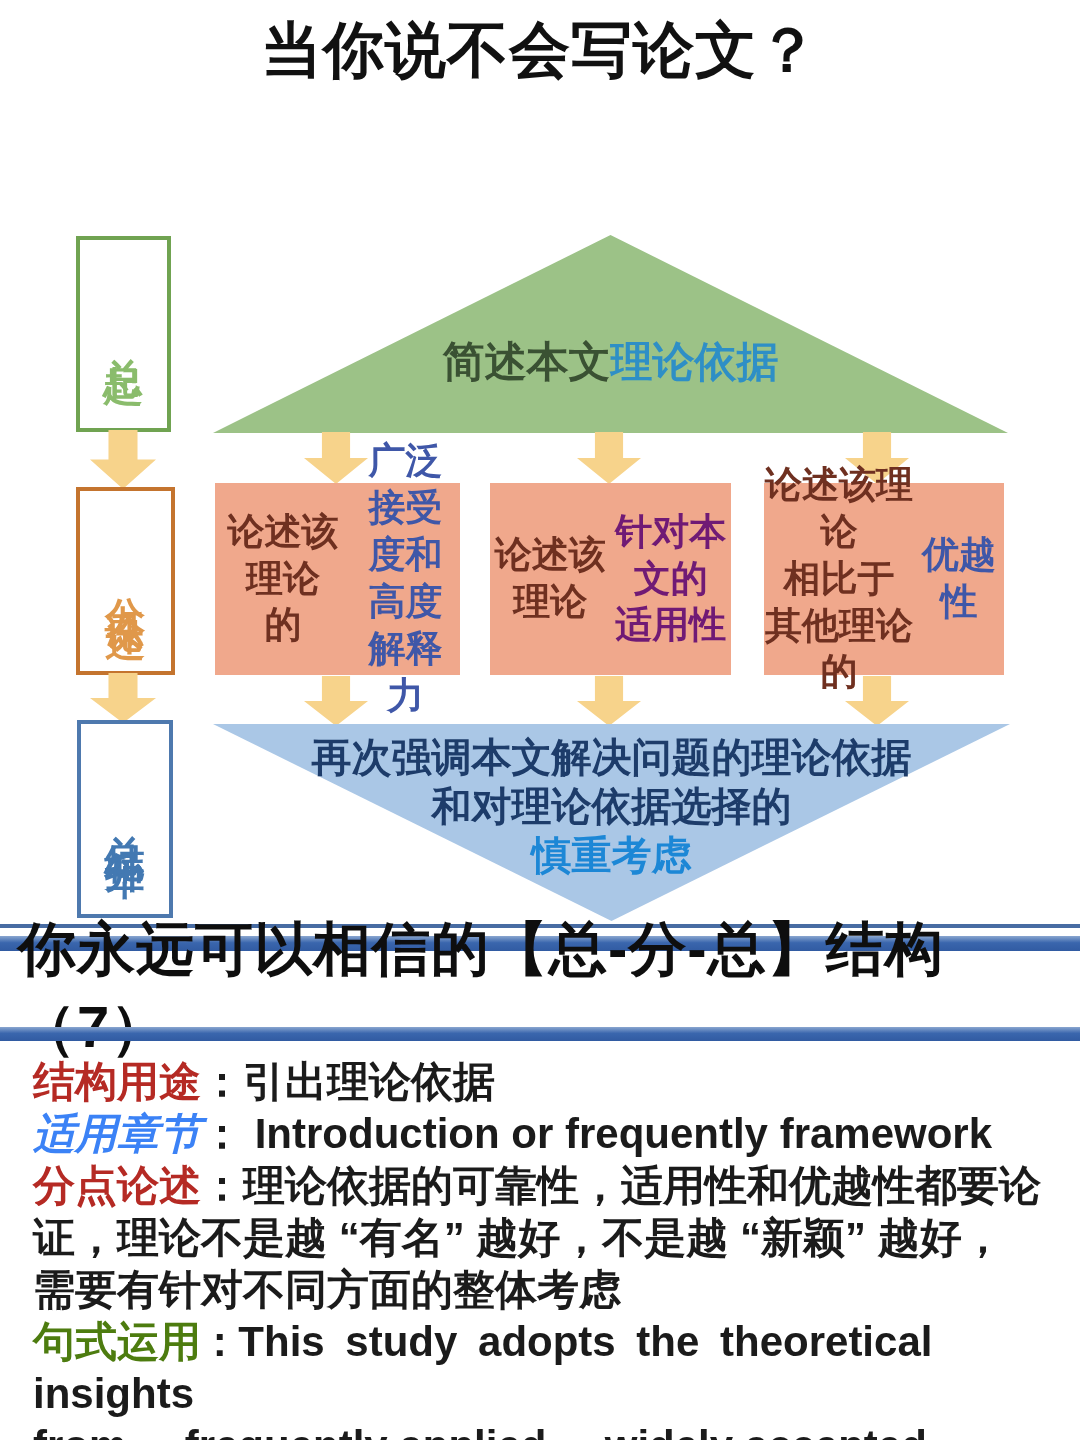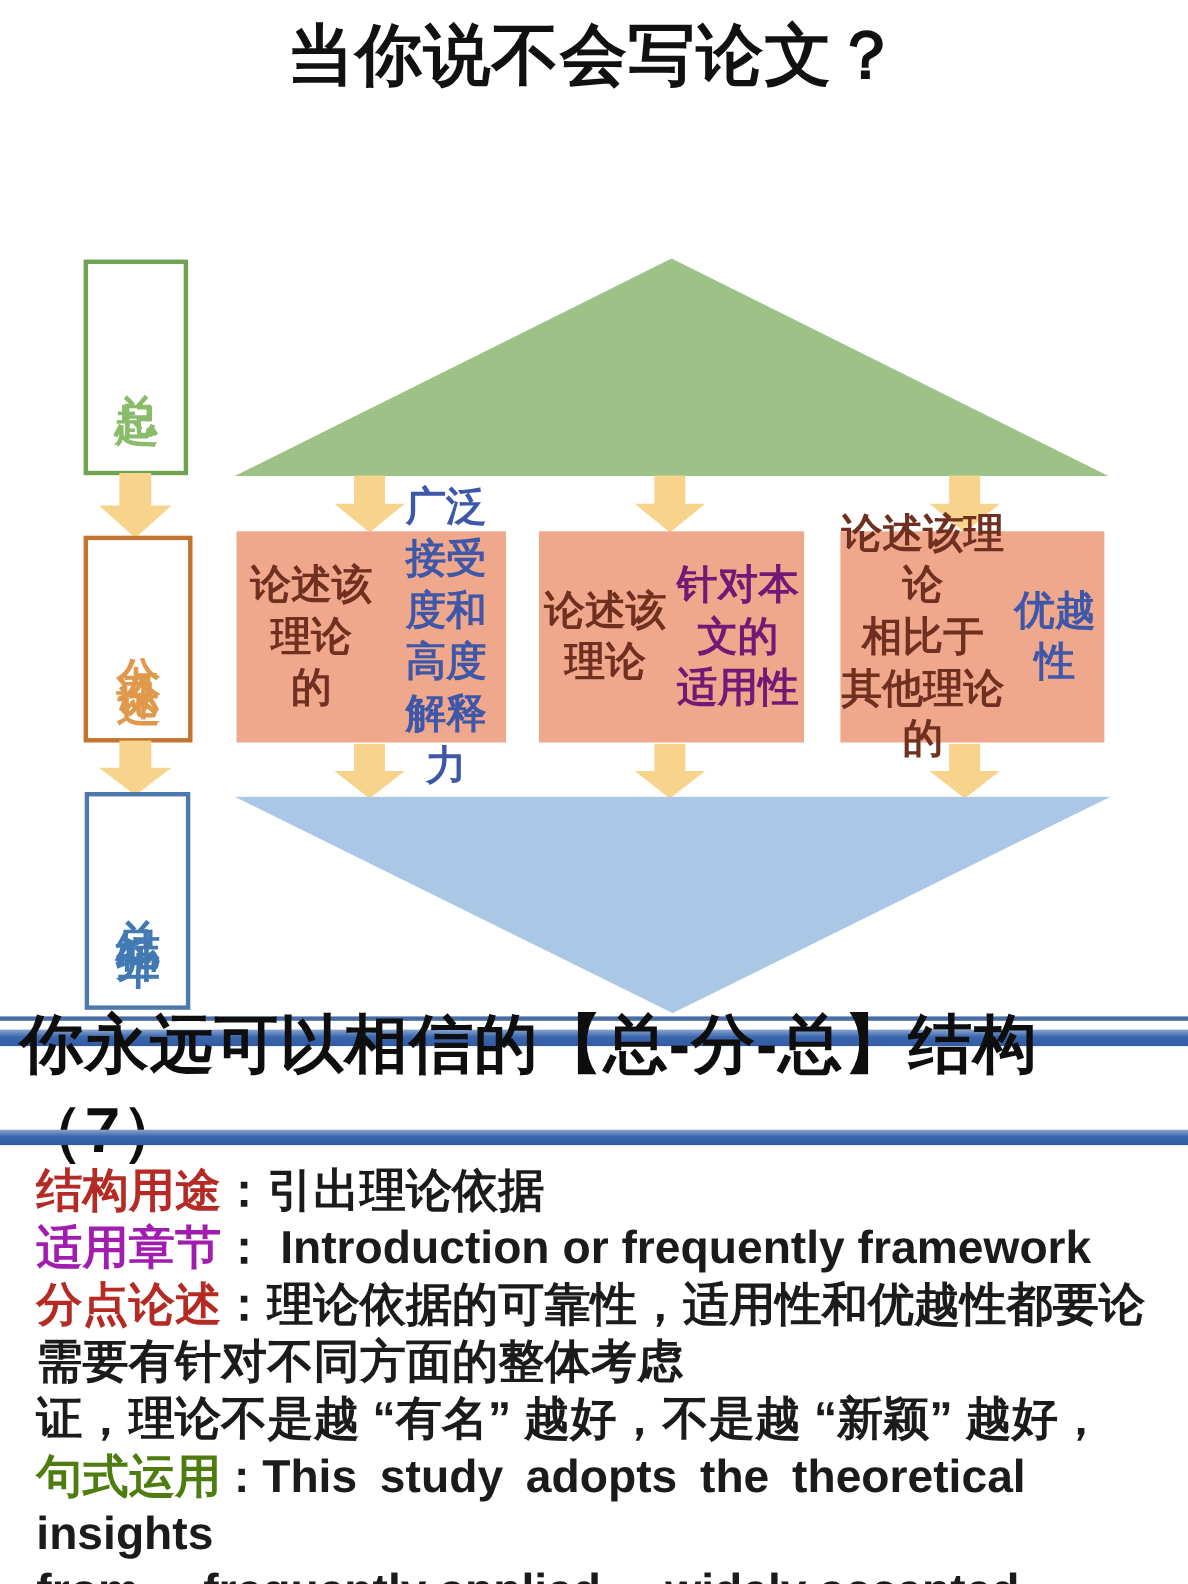--- a/index.html
+++ b/index.html
@@ -98,20 +98,21 @@
   <div class="arrow a-col-1" style="background: rgb(247, 211, 139);"></div>
   <div class="stage-box stage-2" style="color: rgb(224, 152, 74); border-color: rgb(196, 116, 46);">
     <span class="vtext">分点论述</span>
   </div>
   <div class="arrow a-col-2" style="background: rgb(247, 211, 139);"></div>
   <div class="stage-box stage-3" style="color: rgb(67, 121, 178); border-color: rgb(78, 121, 174);">
     <span class="vtext">总结升华</span>
   </div>
 
   <div class="abs tri-up-bg" style="background: rgb(156, 194, 135);"></div>
+  <div class="abs tri-up-text"><span style="color: rgb(58, 81, 51);">简述本文</span><span style="color: rgb(46, 143, 198);">理论依据</span></div>
 
   <div class="arrow a-top-1" style="background: rgb(247, 211, 139);"></div>
   <div class="arrow a-top-2" style="background: rgb(247, 211, 139);"></div>
   <div class="arrow a-top-3" style="background: rgb(247, 211, 139);"></div>
 
   <div class="mid-box mid-1" style="background: rgb(240, 168, 140);"><span style="color: rgb(111, 48, 32);">论述该理论
 的</span><span style="color: rgb(63, 87, 168);">广泛接受
 度和高度
 解释力</span></div>
   <div class="mid-box mid-2" style="background: rgb(240, 168, 140);"><span style="color: rgb(111, 48, 32);">论述该理论
@@ -120,29 +121,32 @@
   <div class="mid-box mid-3" style="background: rgb(240, 168, 140);"><span style="color: rgb(111, 48, 32);">论述该理论
 相比于
 其他理论的
 </span><span style="color: rgb(63, 87, 168);">优越性</span></div>
 
   <div class="arrow a-bot-1" style="background: rgb(247, 211, 139);"></div>
   <div class="arrow a-bot-2" style="background: rgb(247, 211, 139);"></div>
   <div class="arrow a-bot-3" style="background: rgb(247, 211, 139);"></div>
 
   <div class="abs tri-down-bg" style="background: rgb(170, 199, 230);"></div>
+  <div class="abs tri-down-text"><span style="color: rgb(29, 60, 106);">再次强调本文解决问题的理论依据
+和对理论依据选择的
+</span><span style="color: rgb(28, 135, 214);">慎重考虑</span></div>
 
   <div class="abs thin-line" style="background: rgb(72, 108, 163);"></div>
   <div class="abs bar-top bar"></div>
   <div class="abs banner-text">你永远可以相信的【总-分-总】结构（7）</div>
   <div class="abs bar-bottom bar"></div>
 
   <div class="abs notes">
     <span class="note-line"><span style="color: rgb(181, 42, 36);">结构用途</span><span>：引出理论依据</span></span>
-    <span class="note-line"><span style="color: #a21caf;">适用章节</span><span>： Introduction or frequently framework</span></span>
+    <span class="note-line"><span style="color: #3b82f6; font-style: italic;">适用章节</span><span>： Introduction or frequently framework</span></span>
     <span class="note-line"><span style="color: rgb(181, 42, 36);">分点论述</span><span>：理论依据的可靠性，适用性和优越性都要论</span></span>
+    <span class="note-line"><span>证，理论不是越 “有名” 越好，不是越 “新颖” 越好，</span></span>
     <span class="note-line"><span>需要有针对不同方面的整体考虑</span></span>
-    <span class="note-line"><span>证，理论不是越 “有名” 越好，不是越 “新颖” 越好，</span></span>
     <span class="note-line"><span style="color: #4d7c0f;">句式运用</span><span> : </span><span style="word-spacing: 9px;">This study adopts the theoretical insights</span></span>
     <span class="note-line"><span>from..., frequently applied..., widely accepted...</span></span>
   </div>
 
 </div>
 
 </body></html>

